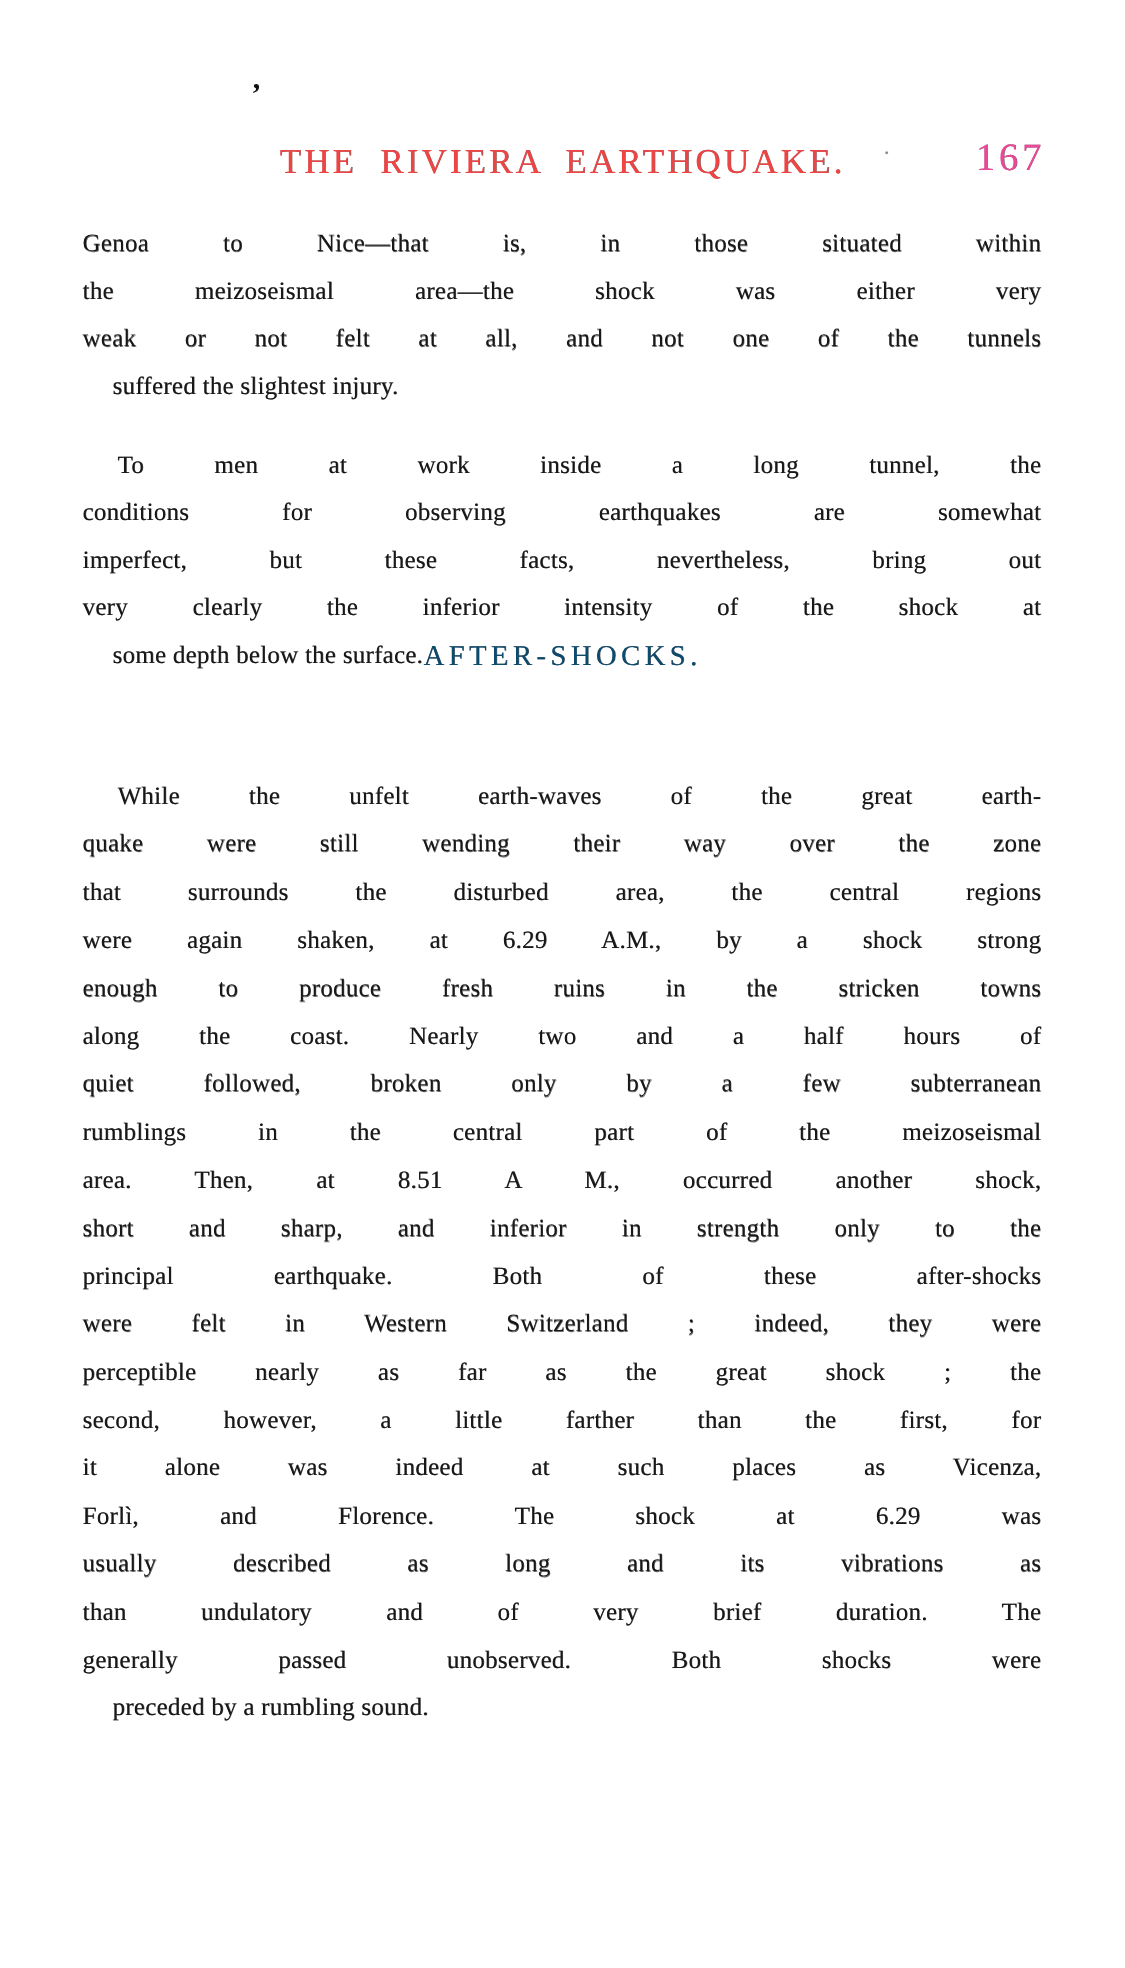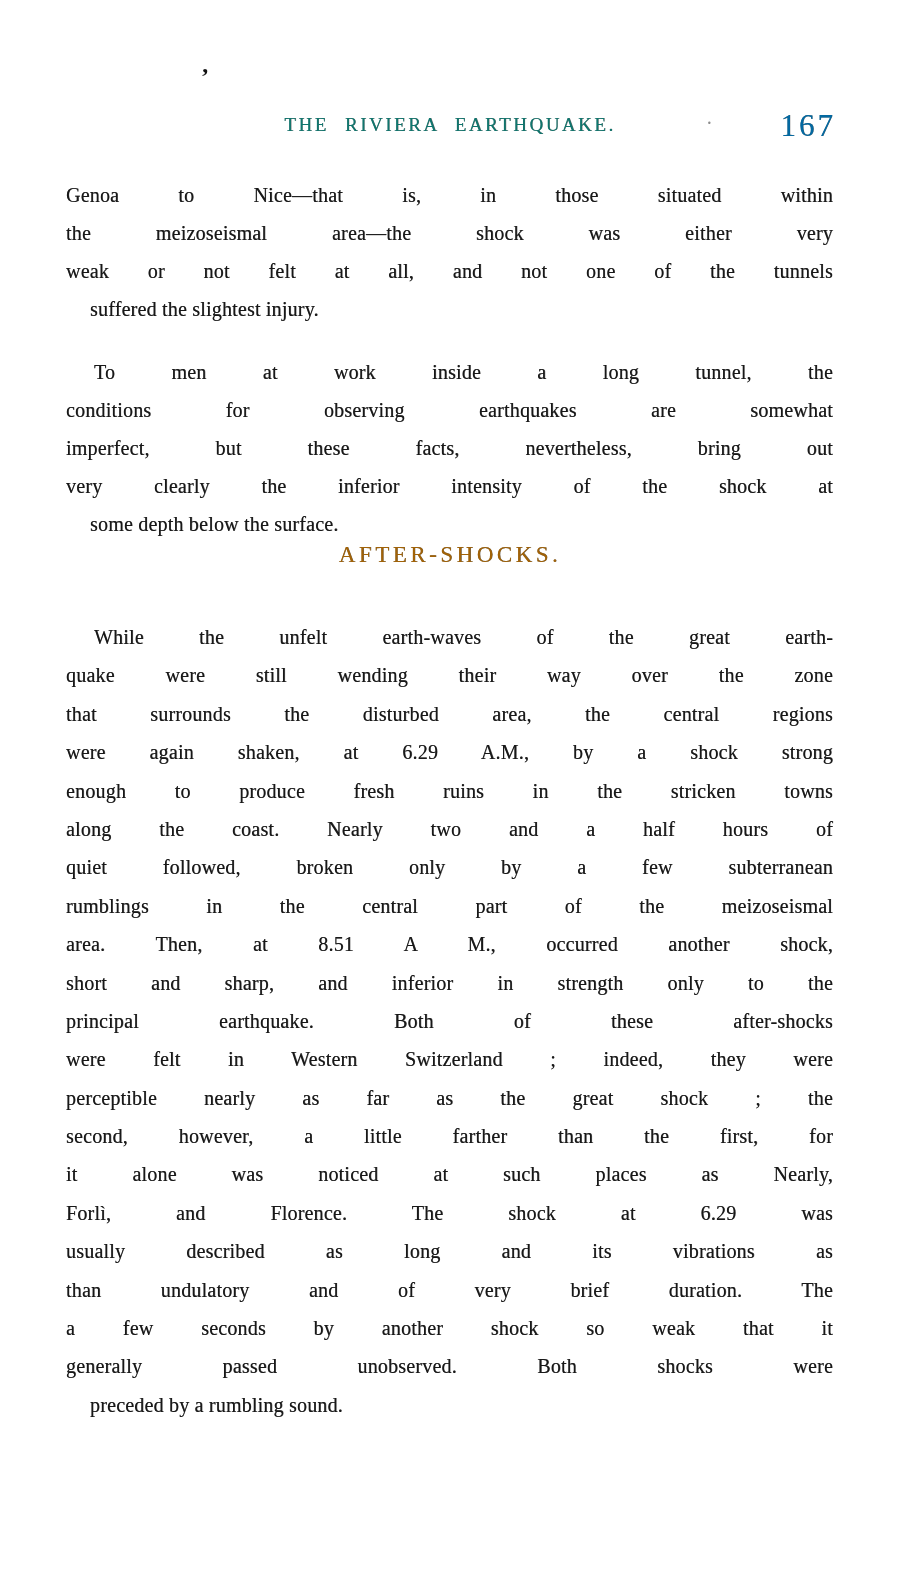--- a/index.html
+++ b/index.html
@@ -33,40 +33,40 @@
     top: 112px;
     left: 0;
     width: 900px;
     height: 36px;
   }
   .running-title {
     position: absolute;
     left: 50%;
     transform: translateX(-50%);
     top: 2px;
-    font-size: 19px;
+    font-size: 28px;
     letter-spacing: 2.5px;
     word-spacing: 9px;
     white-space: nowrap;
-    color: #0f766e;
+    color: #ef4444;
   }
   .separator-dot {
     position: absolute;
     left: 706px;
     top: 0px;
     font-size: 20px;
     color: #8d8d8d;
   }
   .page-number {
     position: absolute;
     right: 64px;
     top: -4px;
     font-size: 31px;
     letter-spacing: 3px;
-    color: #0369a1;
+    color: #ec4899;
   }
   .para {
     position: absolute;
     left: 66px;
     width: 767px;
     font-size: 20px;
   }
   .p1 { top: 176px; }
   .p2 { top: 329px; }
   .p3 { top: 594px; }
@@ -85,28 +85,28 @@
   .line.short {
     text-align-last: left;
     margin-left: 24px;
   }
   .line.indent {
     padding-left: 28px;
     margin-top: 24px;
   }
   .section-heading {
     position: absolute;
-    top: 542px;
+    top: 512px;
     left: 0;
     width: 900px;
     text-align: center;
     font-size: 23px;
     letter-spacing: 3.5px;
     word-spacing: 4px;
-    color: #a16207;
+    color: #0c4a6e;
   }
 </style>
 </head>
 <body>
 
 <div class="page">
 
   <div class="stray-mark">’</div>
 
   <div class="header">
@@ -140,22 +140,21 @@
       <div class="line">enough to produce fresh ruins in the stricken towns</div>
       <div class="line">along the coast. Nearly two and a half hours of</div>
       <div class="line">quiet followed, broken only by a few subterranean</div>
       <div class="line">rumblings in the central part of the meizoseismal</div>
       <div class="line">area. Then, at 8.51 A M., occurred another shock,</div>
       <div class="line">short and sharp, and inferior in strength only to the</div>
       <div class="line">principal earthquake. Both of these after-shocks</div>
       <div class="line">were felt in Western Switzerland ; indeed, they were</div>
       <div class="line">perceptible nearly as far as the great shock ; the</div>
       <div class="line">second, however, a little farther than the first, for</div>
-      <div class="line">it alone was noticed at such places as Nearly,</div>
+      <div class="line">it alone was indeed at such places as Vicenza,</div>
       <div class="line">Forlì, and Florence. The shock at 6.29 was</div>
       <div class="line">usually described as long and its vibrations as</div>
       <div class="line">than undulatory and of very brief duration. The</div>
-      <div class="line">a few seconds by another shock so weak that it</div>
       <div class="line">generally passed unobserved. Both shocks were</div>
       <div class="line short">preceded by a rumbling sound.</div>
     </div>
 
 </div>
 
 </body></html>

